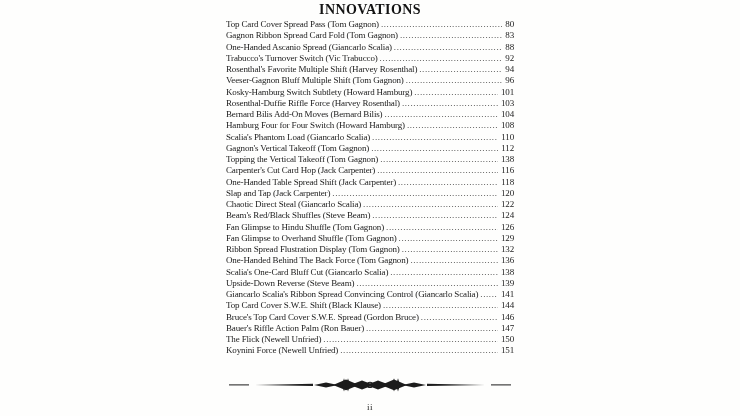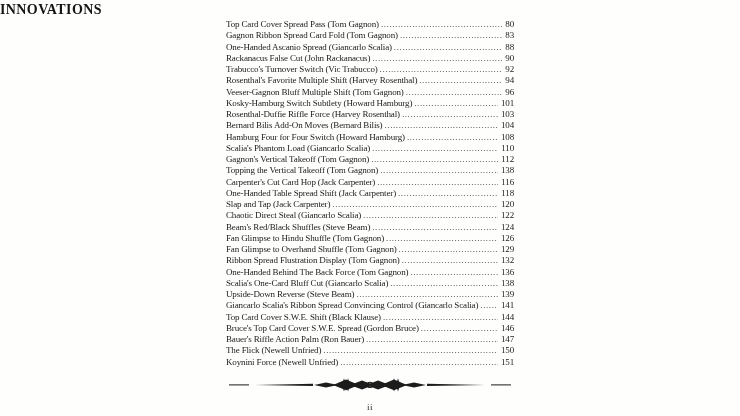--- a/index.html
+++ b/index.html
@@ -11,21 +11,21 @@
     position: relative;
     width: 740px;
     height: 416px;
     background: #fefefd;
     color: #1b1b1b;
     font-family: "Liberation Serif", serif;
     overflow: hidden;
   }
   .page-title {
     padding-top: 2px;
-    text-align: left;
+    text-align: center;
     font-size: 14px;
     line-height: 15px;
     font-weight: bold;
     letter-spacing: 0.4px;
     color: #141414;
   }
   .toc-list {
     width: 288px;
     margin: 2px auto 14px auto;
   }
@@ -91,25 +91,20 @@
       <span class="leader"></span>
       <span class="toc-page">83</span>
     </div>
 
     <div class="toc-row">
       <span class="toc-title">One-Handed Ascanio Spread (Giancarlo Scalia)</span>
       <span class="leader"></span>
       <span class="toc-page">88</span>
     </div>
 
-    <div class="toc-row">
-      <span class="toc-title">Rackanacus False Cut (John Rackanacus)</span>
-      <span class="leader"></span>
-      <span class="toc-page">90</span>
-    </div>
 
     <div class="toc-row">
       <span class="toc-title">Trabucco's Turnover Switch (Vic Trabucco)</span>
       <span class="leader"></span>
       <span class="toc-page">92</span>
     </div>
 
     <div class="toc-row">
       <span class="toc-title">Rosenthal's Favorite Multiple Shift (Harvey Rosenthal)</span>
       <span class="leader"></span>

